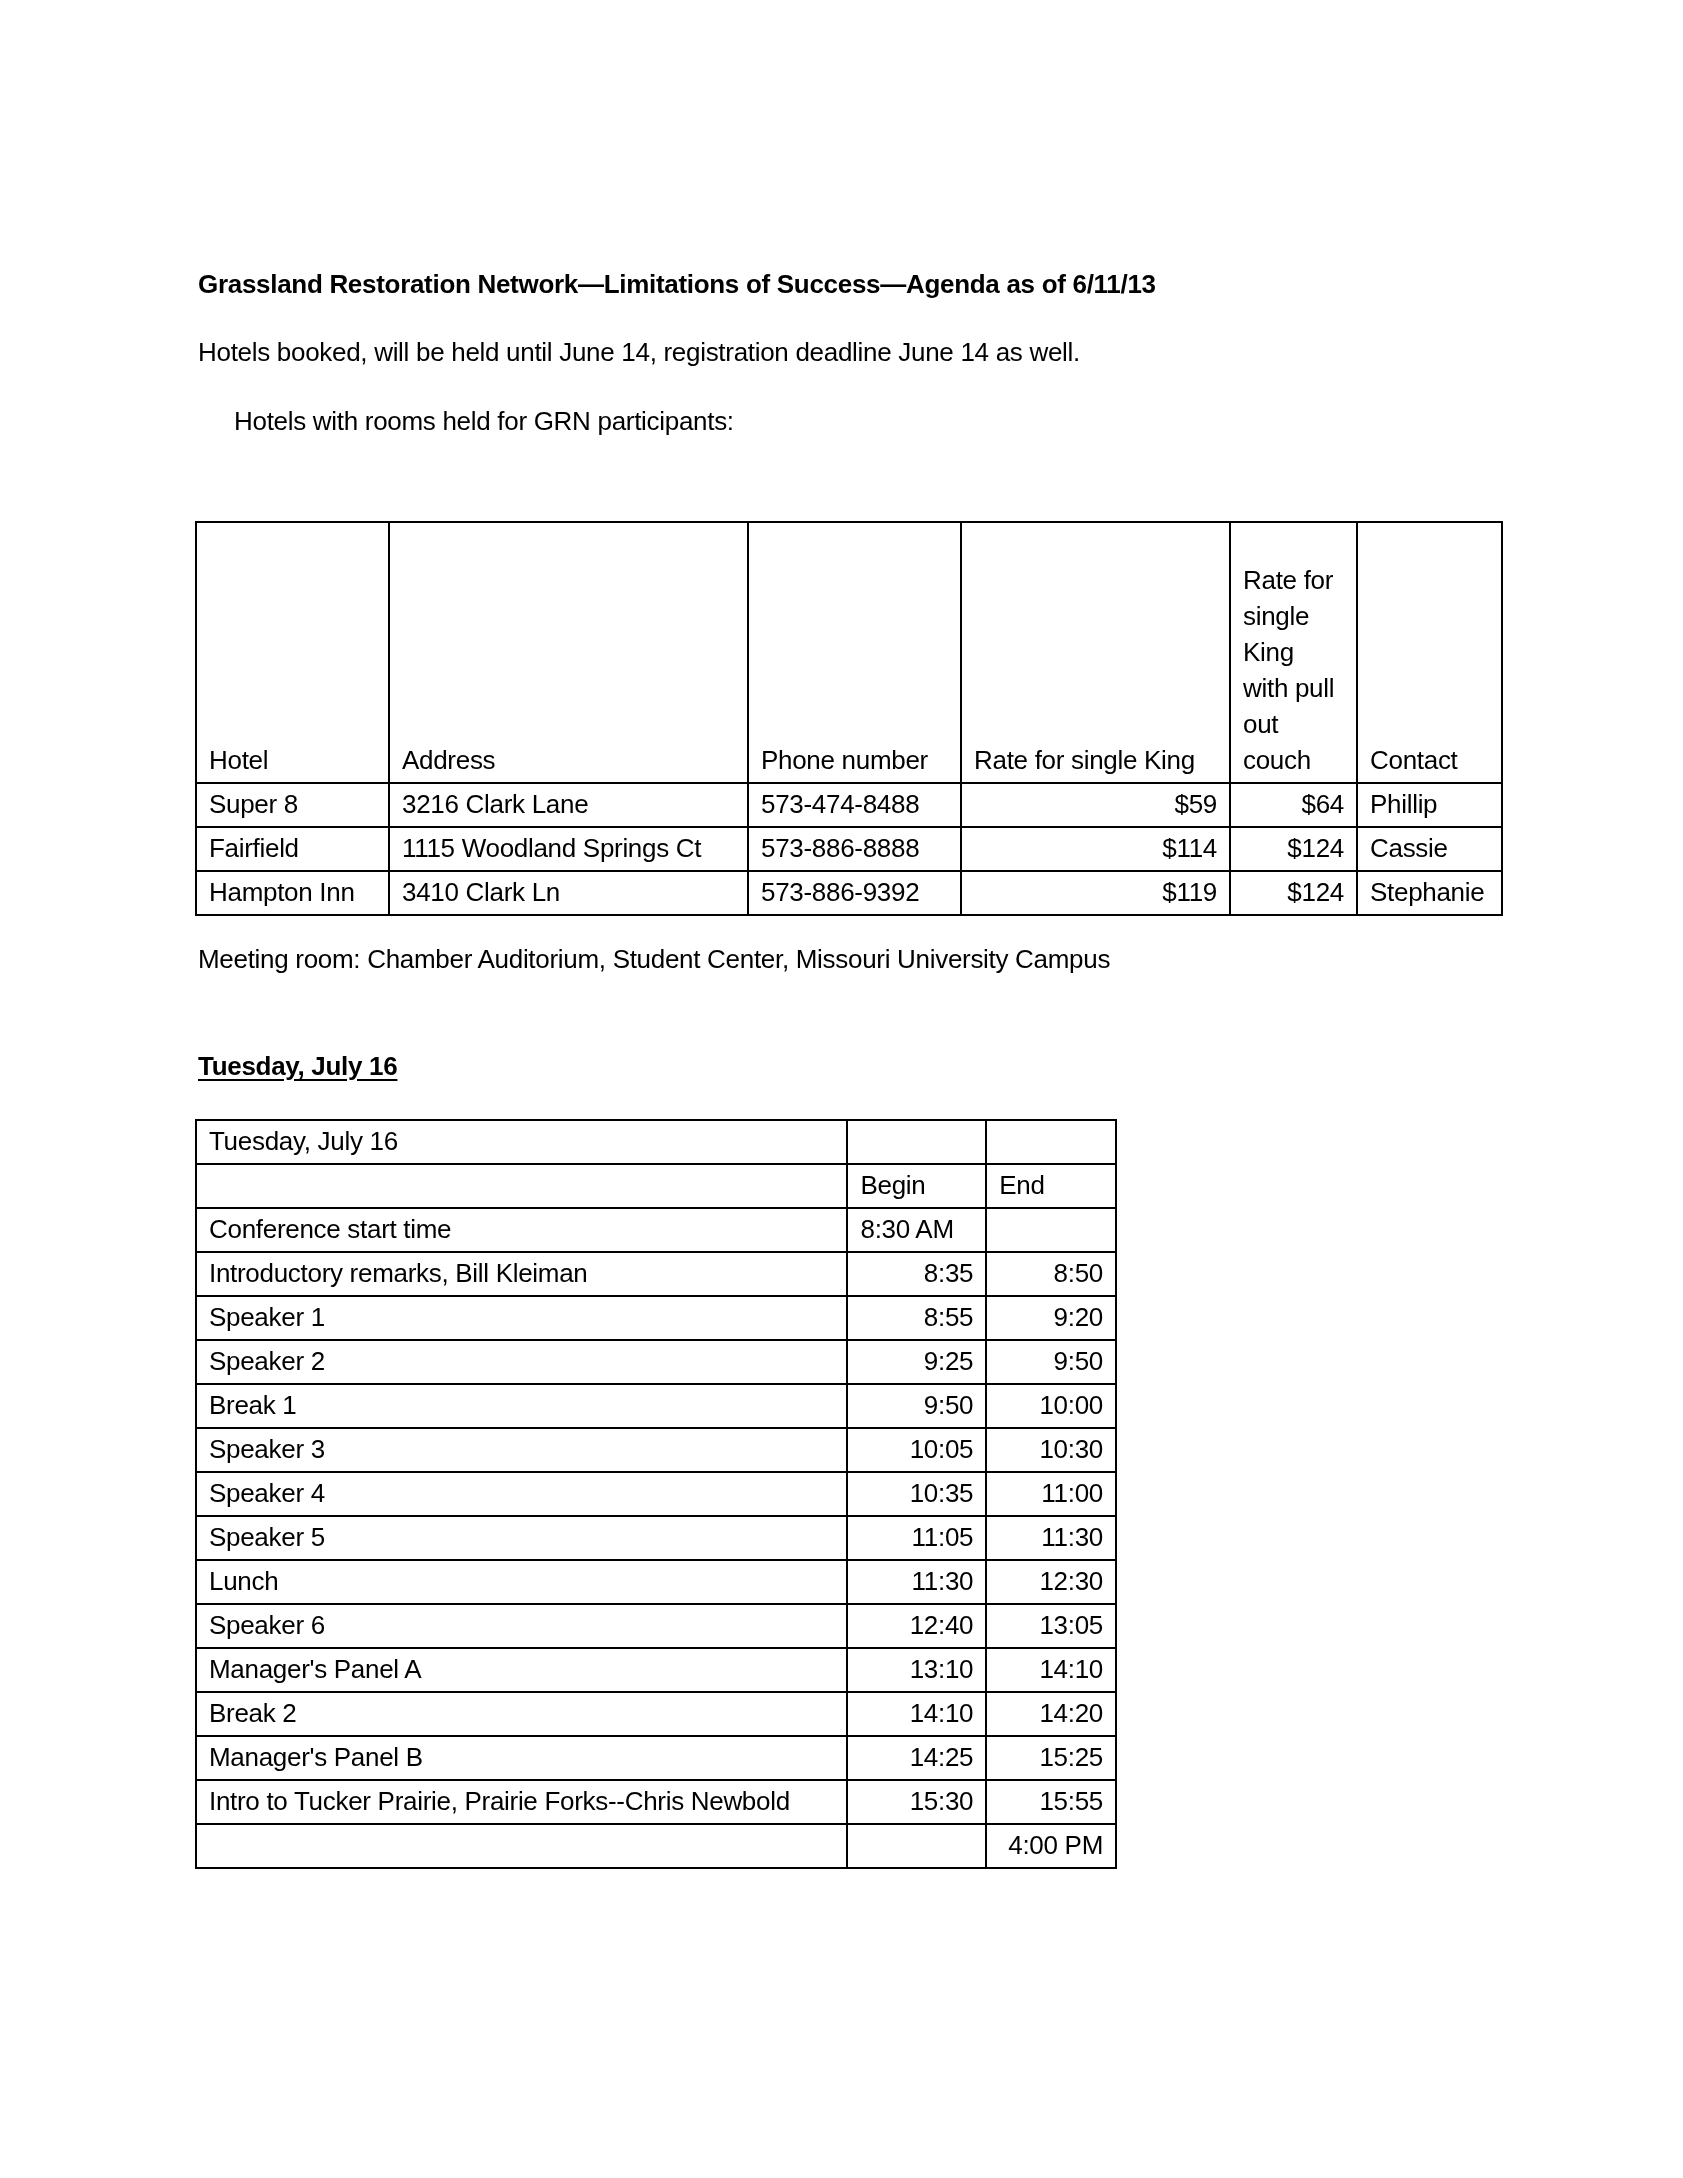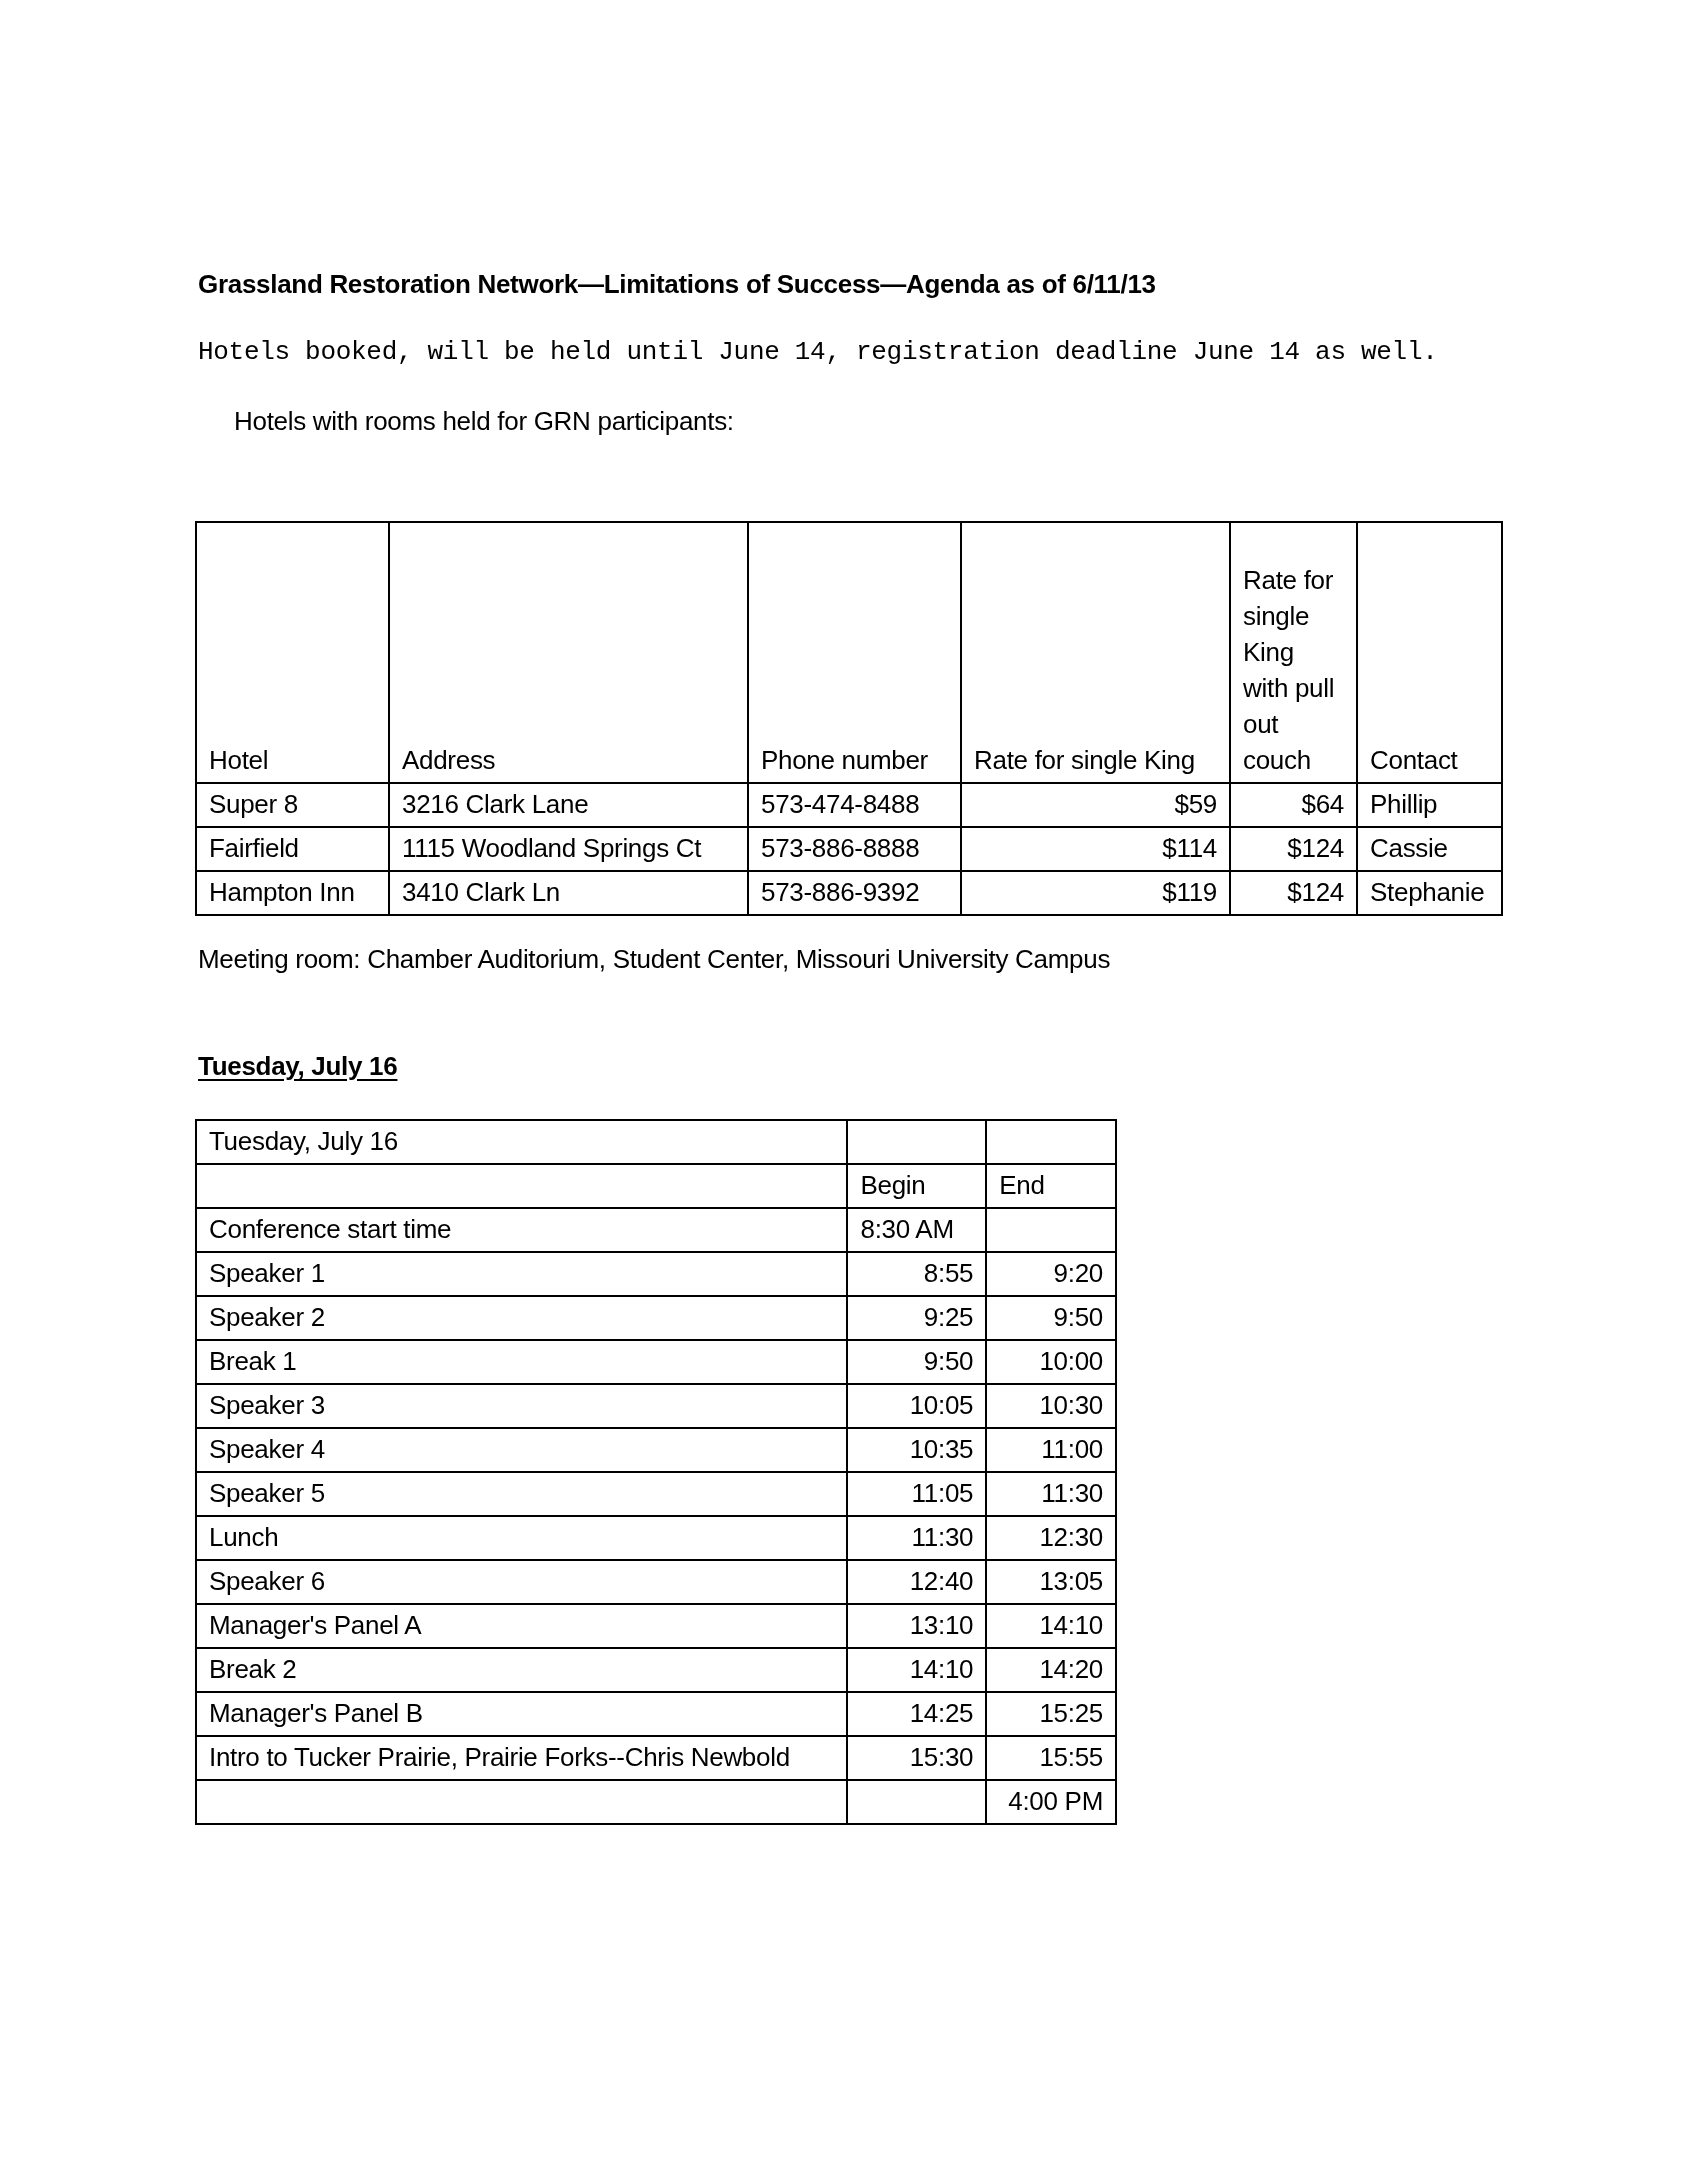--- a/index.html
+++ b/index.html
@@ -5,21 +5,21 @@
   html, body { margin: 0; padding: 0; background: #ffffff; }
   body {
     width: 1683px; height: 2178px; position: relative; overflow: hidden;
     font-family: "Liberation Sans", sans-serif; color: #000;
   }
   .text-line {
     position: absolute; left: 198px; font-size: 26px; white-space: nowrap;
     letter-spacing: -0.3px;
   }
   #doc-title { top: 269px; font-weight: bold; }
-  #booking-note { top: 337px; font-family: Liberation Mono, monospace; }
+  #booking-note { top: 337px; }
   #hotels-intro { top: 406px; margin-left: 36px; }
   #meeting-room { top: 944px; }
   #day-heading { top: 1051px; font-weight: bold; text-decoration: underline; text-underline-offset: 4px; }
 
   table { position: absolute; border-collapse: collapse; font-size: 26px; letter-spacing: -0.3px; }
   td { border: 2px solid #000; padding: 2px 12px 4px 12px; vertical-align: bottom; line-height: 36px; }
 
   #hotel-table { left: 195px; top: 521px; width: 1308px; }
   #hotel-table tr.head td { height: 253px; margin-top: 8px; }
   #hotel-table tr.body td { height: 34px; }
@@ -92,20 +92,25 @@
     <td class="col-end">End</td>
   </tr>
   </tbody>
     <tbody id="agenda-body">
       <tr>
         <td class="col-event">Conference start time</td>
         <td class="col-begin center">8:30 AM</td>
         <td class="col-end num"></td>
       </tr>
       <tr>
+        <td class="col-event">Introductory remarks, Bill Kleiman</td>
+        <td class="col-begin num">8:35</td>
+        <td class="col-end num">8:50</td>
+      </tr>
+      <tr>
         <td class="col-event">Speaker 1</td>
         <td class="col-begin num">8:55</td>
         <td class="col-end num">9:20</td>
       </tr>
       <tr>
         <td class="col-event">Speaker 2</td>
         <td class="col-begin num">9:25</td>
         <td class="col-end num">9:50</td>
       </tr>
       <tr>

